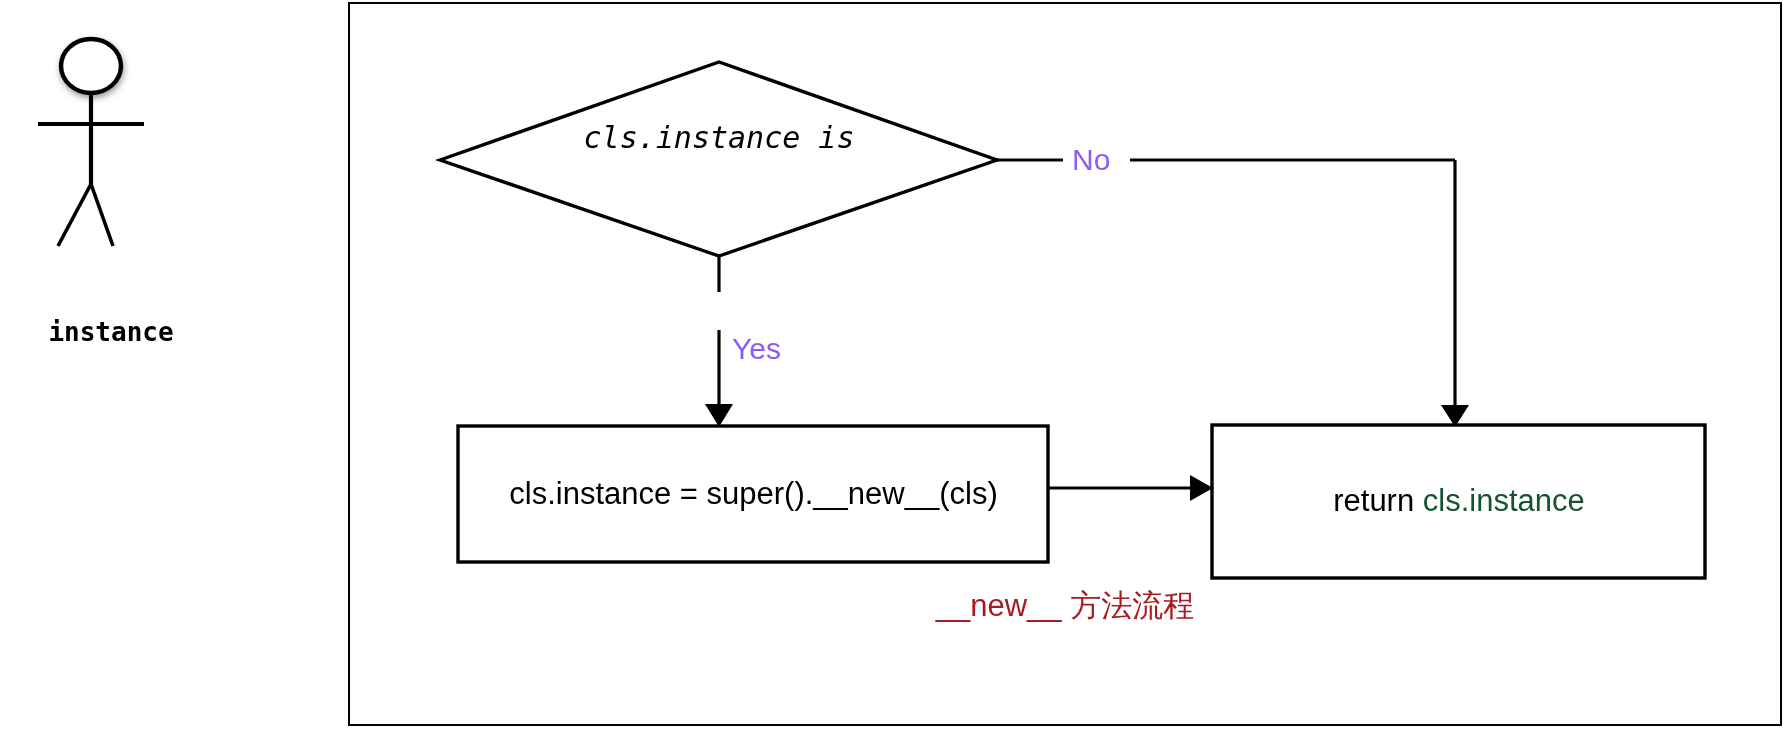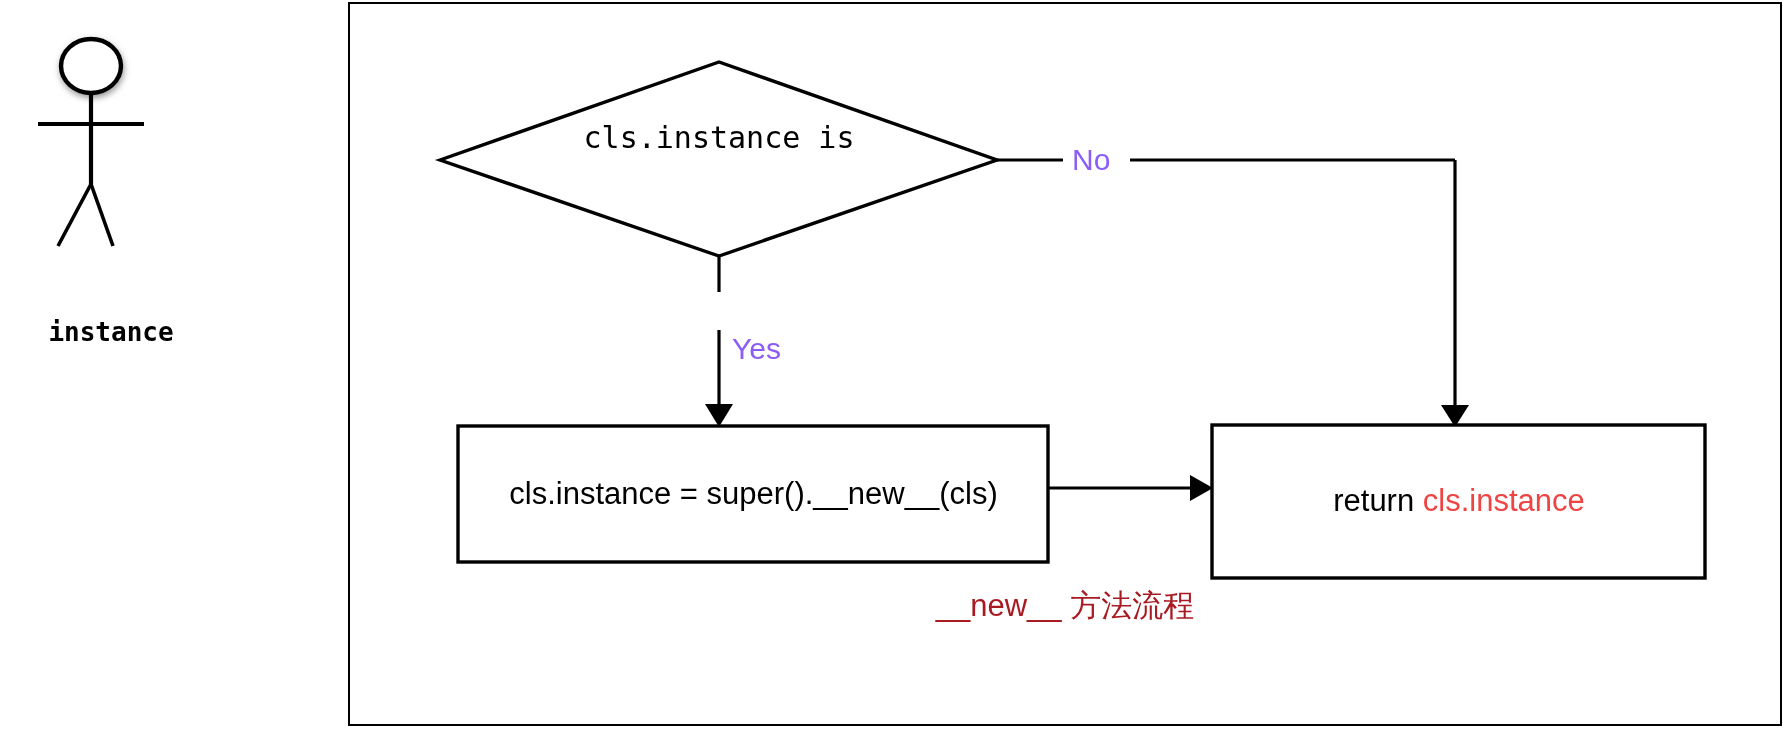--- a/index.html
+++ b/index.html
@@ -87,22 +87,23 @@
     position: absolute;
     left: 441px;
     top: 118px;
     width: 556px;
     text-align: center;
     font-family: "DejaVu Sans Mono", "Liberation Mono", monospace;
     font-size: 30px;
     line-height: 40px;
     color: #000000;
     white-space: nowrap;
-  }
-  .kw-red { color: #ef4444; }
+    font-style: italic;
+  }
+  .kw-red { color: #14532d; }
   .kw-red-dark { color: #a81b22; }
 
   .edge-label {
     position: absolute;
     font-family: "Liberation Sans", sans-serif;
     font-size: 30px;
     color: #8b5cf6;
     background: #ffffff;
     padding: 0 9px;
     line-height: 34px;

